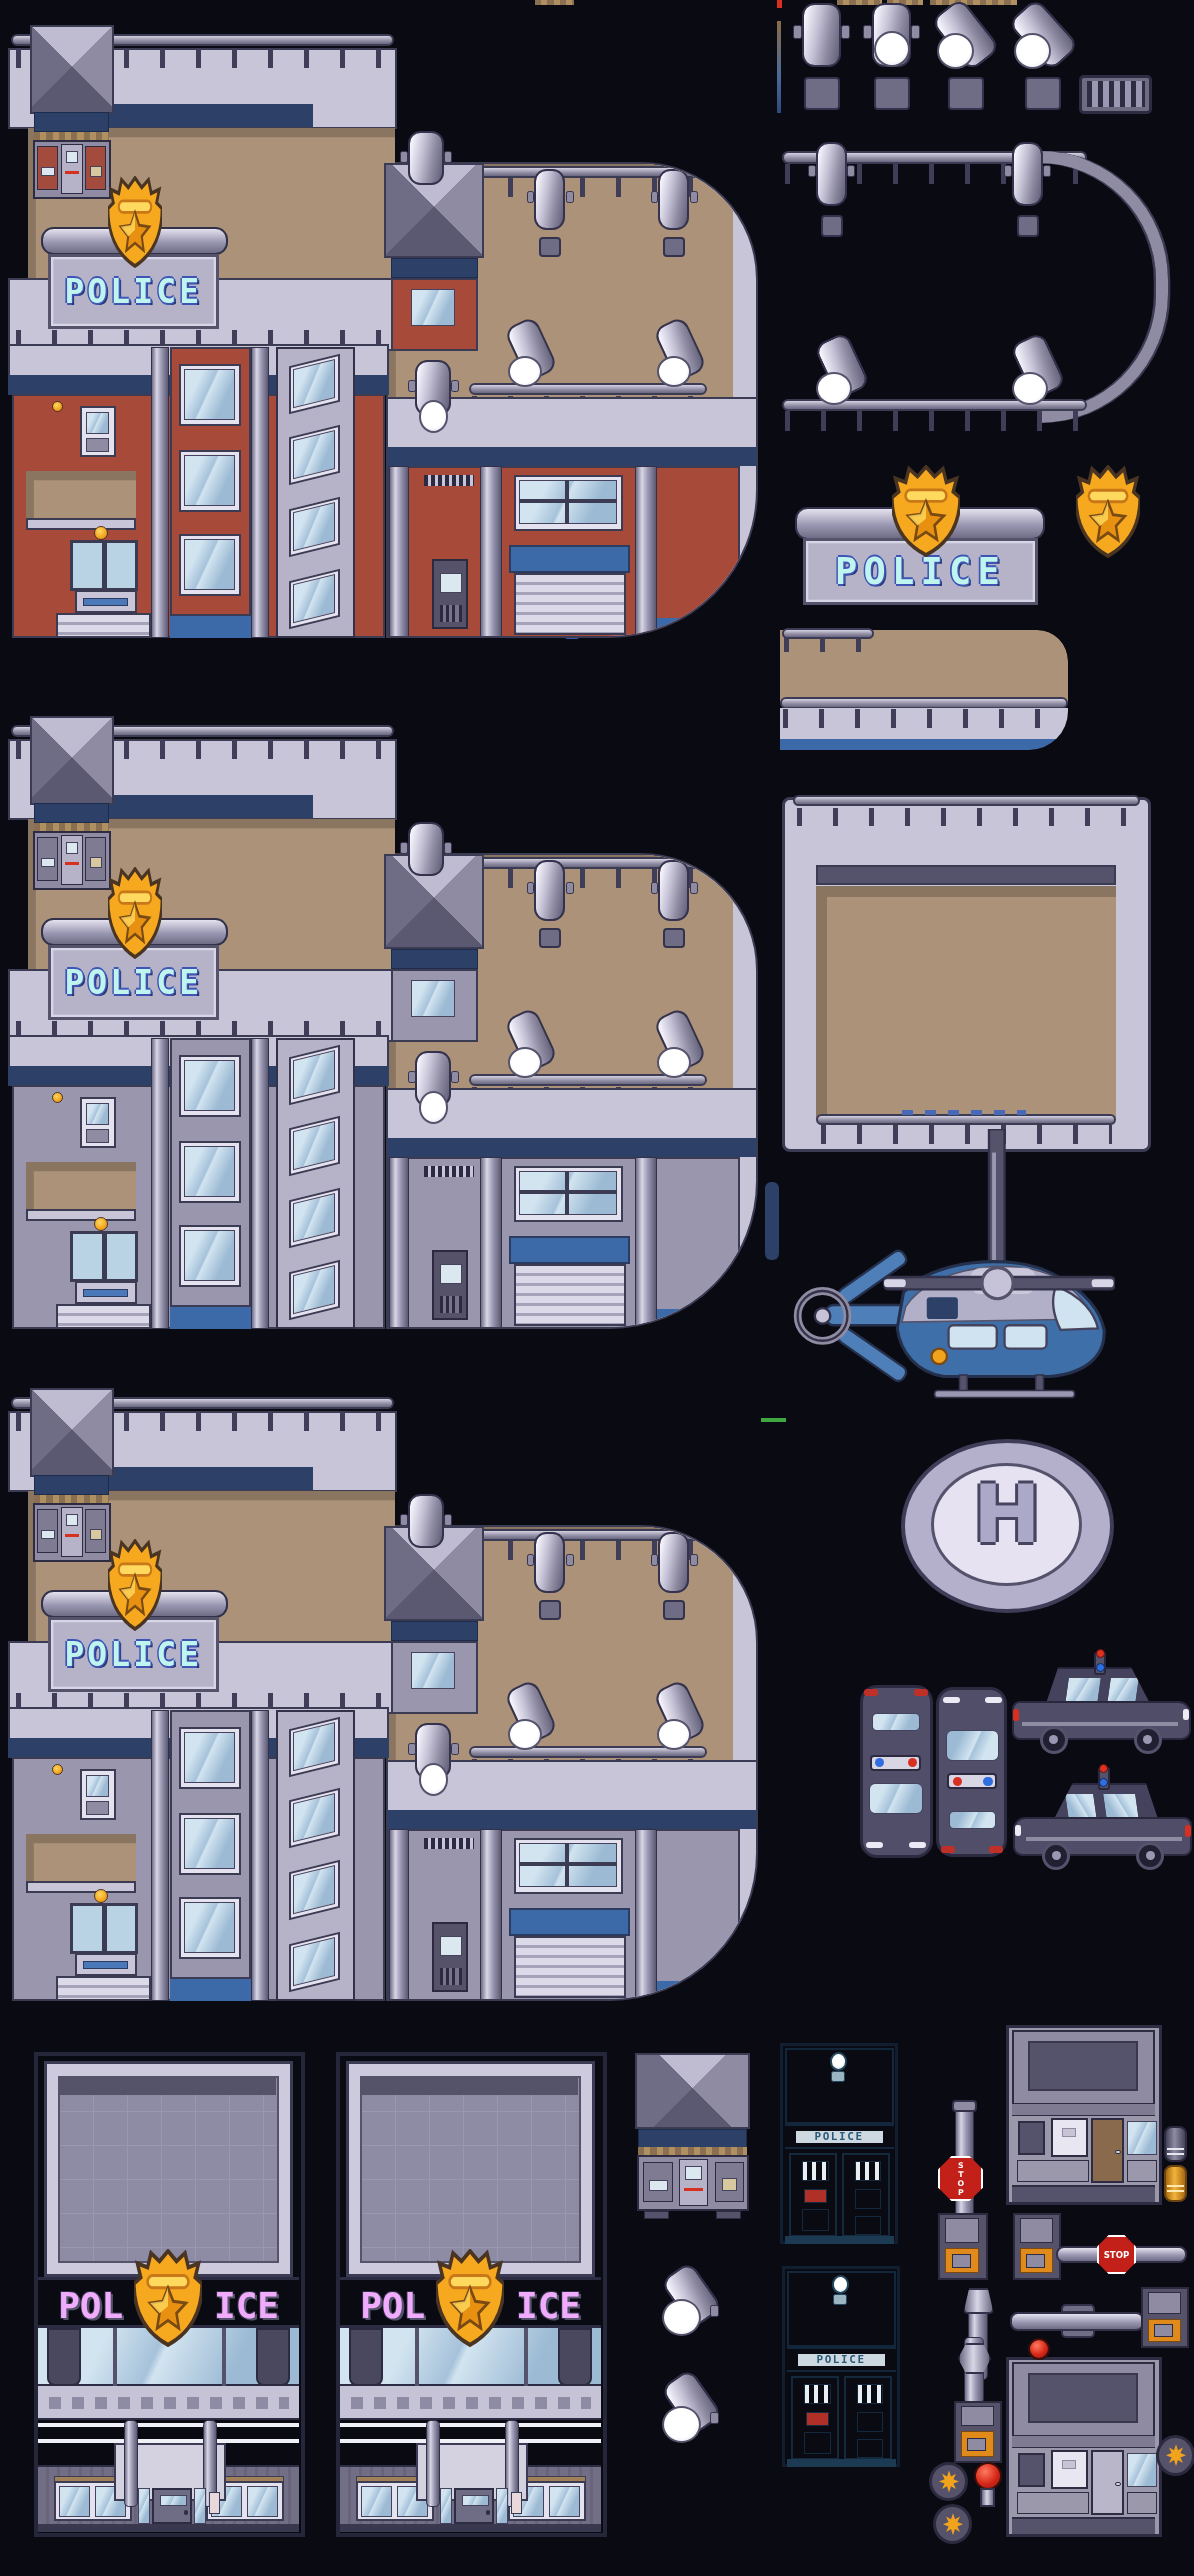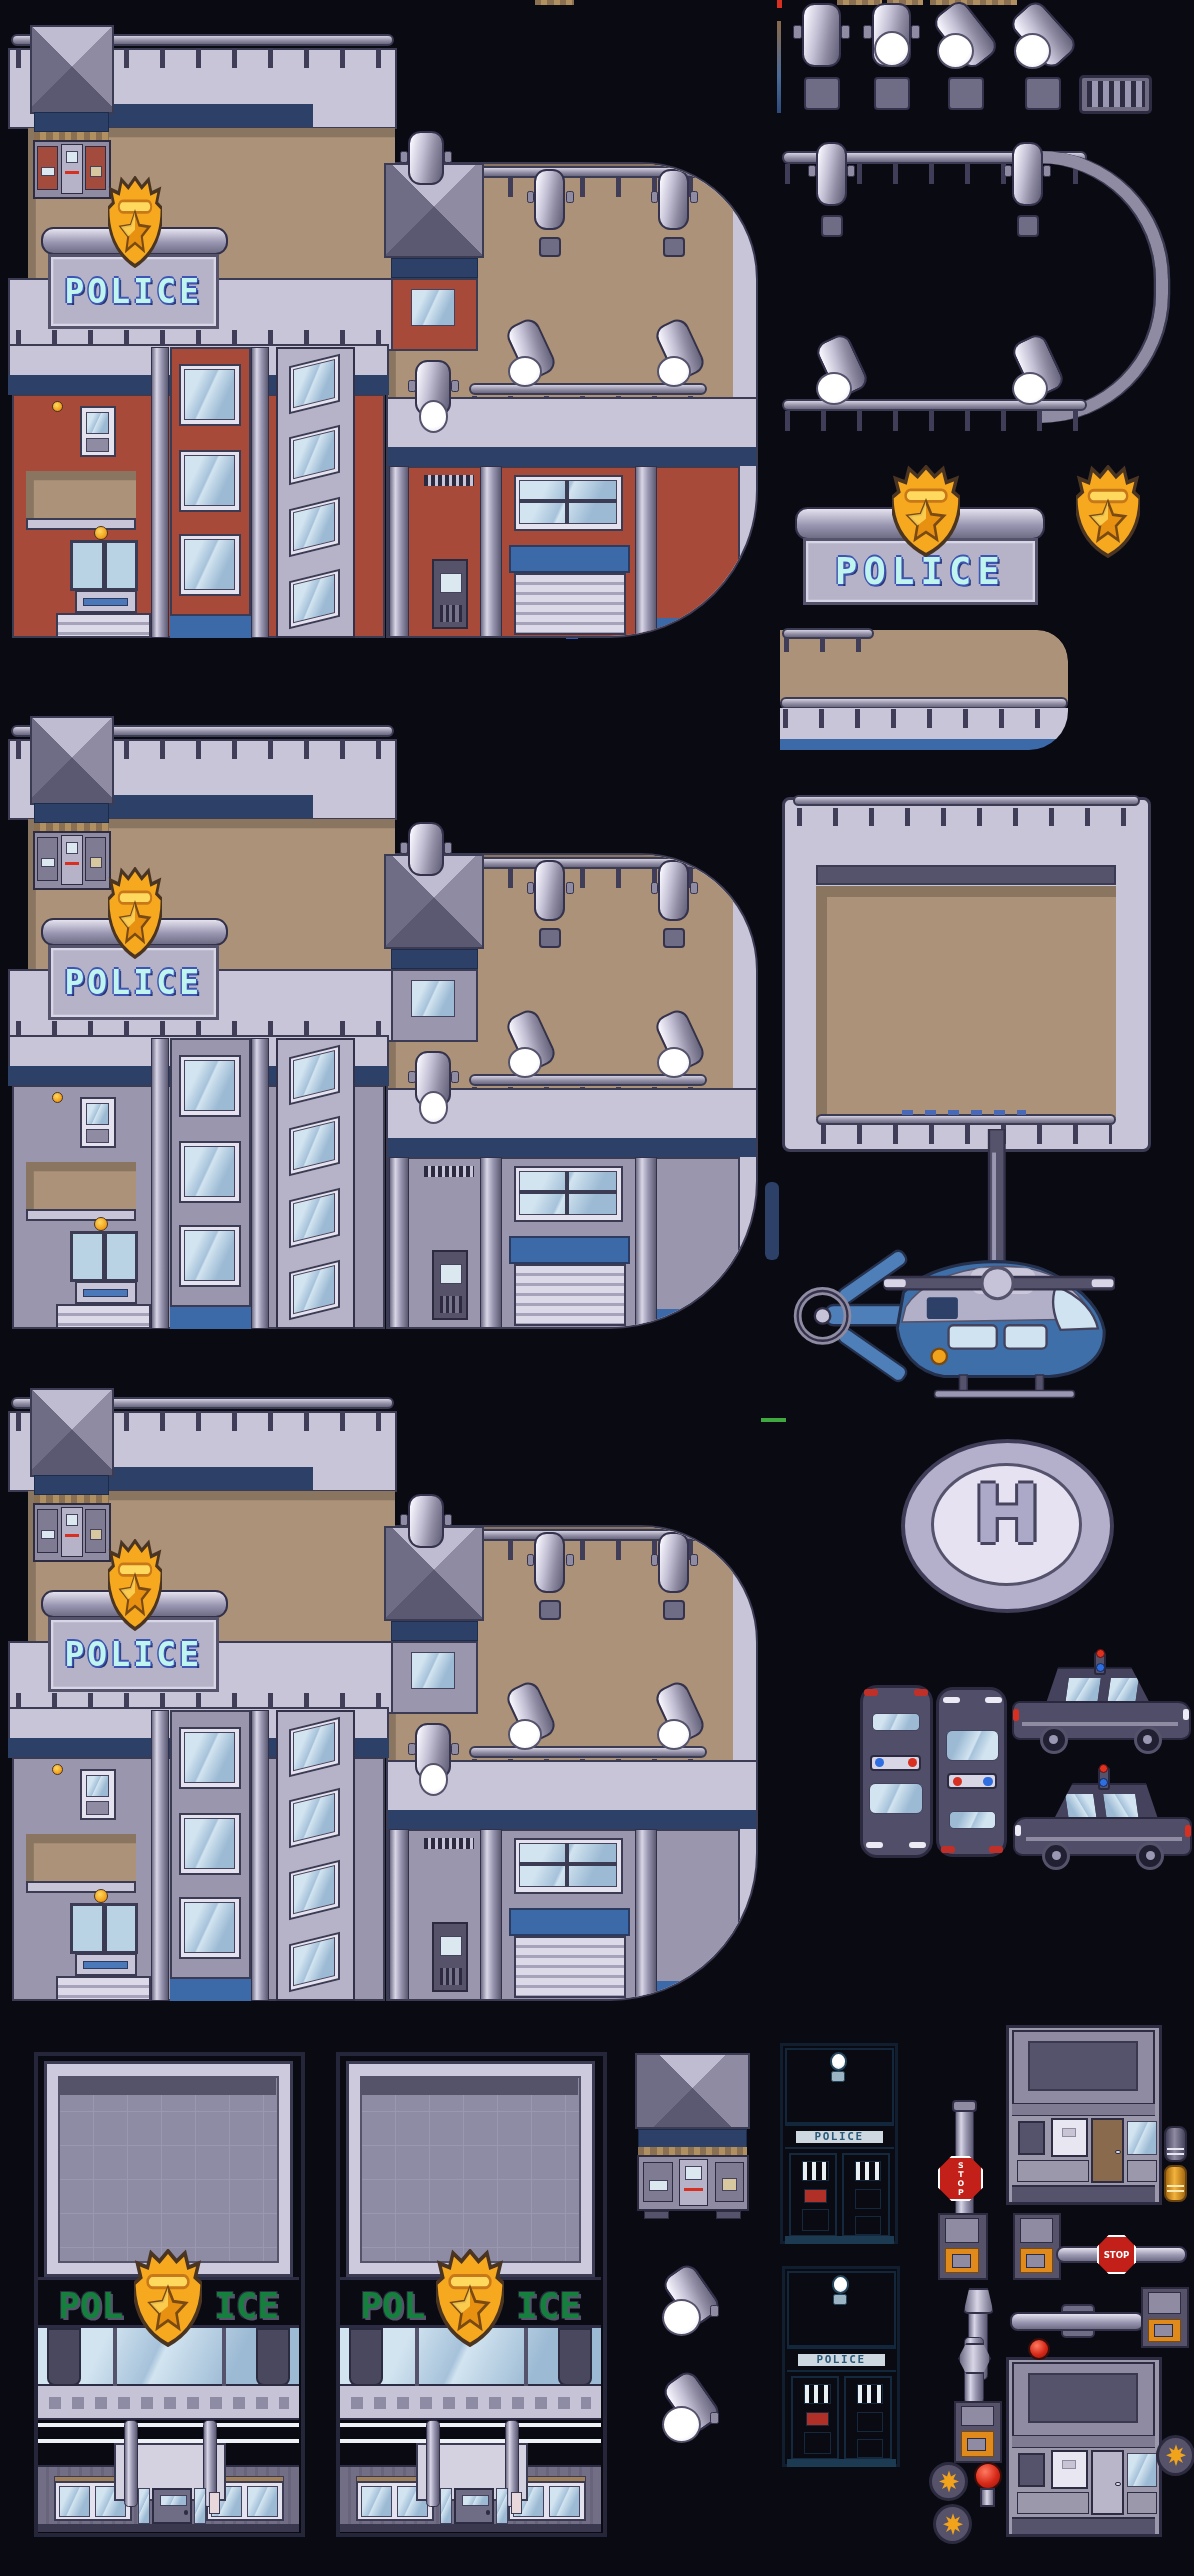--- a/index.html
+++ b/index.html
@@ -27,21 +27,21 @@
   .red .accent{background:#a84a3a;}
   .gray .accent{background:#9a96ae;}
   .accent{border:2.3px solid #3c3b54;}
   .red .mach{background:#a34b3c;}
   .gray .mach{background:#7e7b92;}
   .mach{border:1.6px solid #2e2c42;}
   .mscreen{background:#dce8f0;border:0.8px solid #44425c;}
   
   .sign-text{font-family:"DejaVu Sans Mono",monospace;font-weight:bold;color:#bff4ef;text-align:center;
     text-shadow:1.6px 0 #3f55b5,-1.6px 0 #3f55b5,0 1.6px #3f55b5,0 -1.6px #3f55b5,2.3px 2.3px 0 #27366f;}
-  .front-text{font-family:"DejaVu Sans Mono",monospace;font-weight:bold;color:#15803d;text-align:center;
+  .front-text{font-family:"DejaVu Sans Mono",monospace;font-weight:bold;color:#f0abfc;text-align:center;
     text-shadow:2.3px 2.3px 0 #55536c,-0.8px -0.8px 0 #2e2c42,0.8px -0.8px 0 #2e2c42,-0.8px 0.8px 0 #2e2c42,0.8px 0.8px 0 #2e2c42;}
   .tiny-label{font-family:"DejaVu Sans Mono",monospace;font-weight:bold;color:#eaf4f8;letter-spacing:1.6px;
     font-size:11px;text-align:center;}
   
   .lamp-head{background:linear-gradient(100deg,#f4f2fa 8%,#c2bfd4 40%,#8e8ba2 68%,#5f5d76);border:2.3px solid #34324c;border-radius:12.4px;}
   .lamp-face{background:radial-gradient(circle at 45% 40%,#ffffff 60%,#dcdcea);border:2.3px solid #55536c;border-radius:50%;}
   .lamp-base{background:#6f6d86;border:2.3px solid #34324c;border-radius:3.9px;}
   .lamp-wing{background:#8e8ba2;border:1.6px solid #34324c;border-radius:2.3px;}
   
   .front{border:4.7px solid #26263a;}

